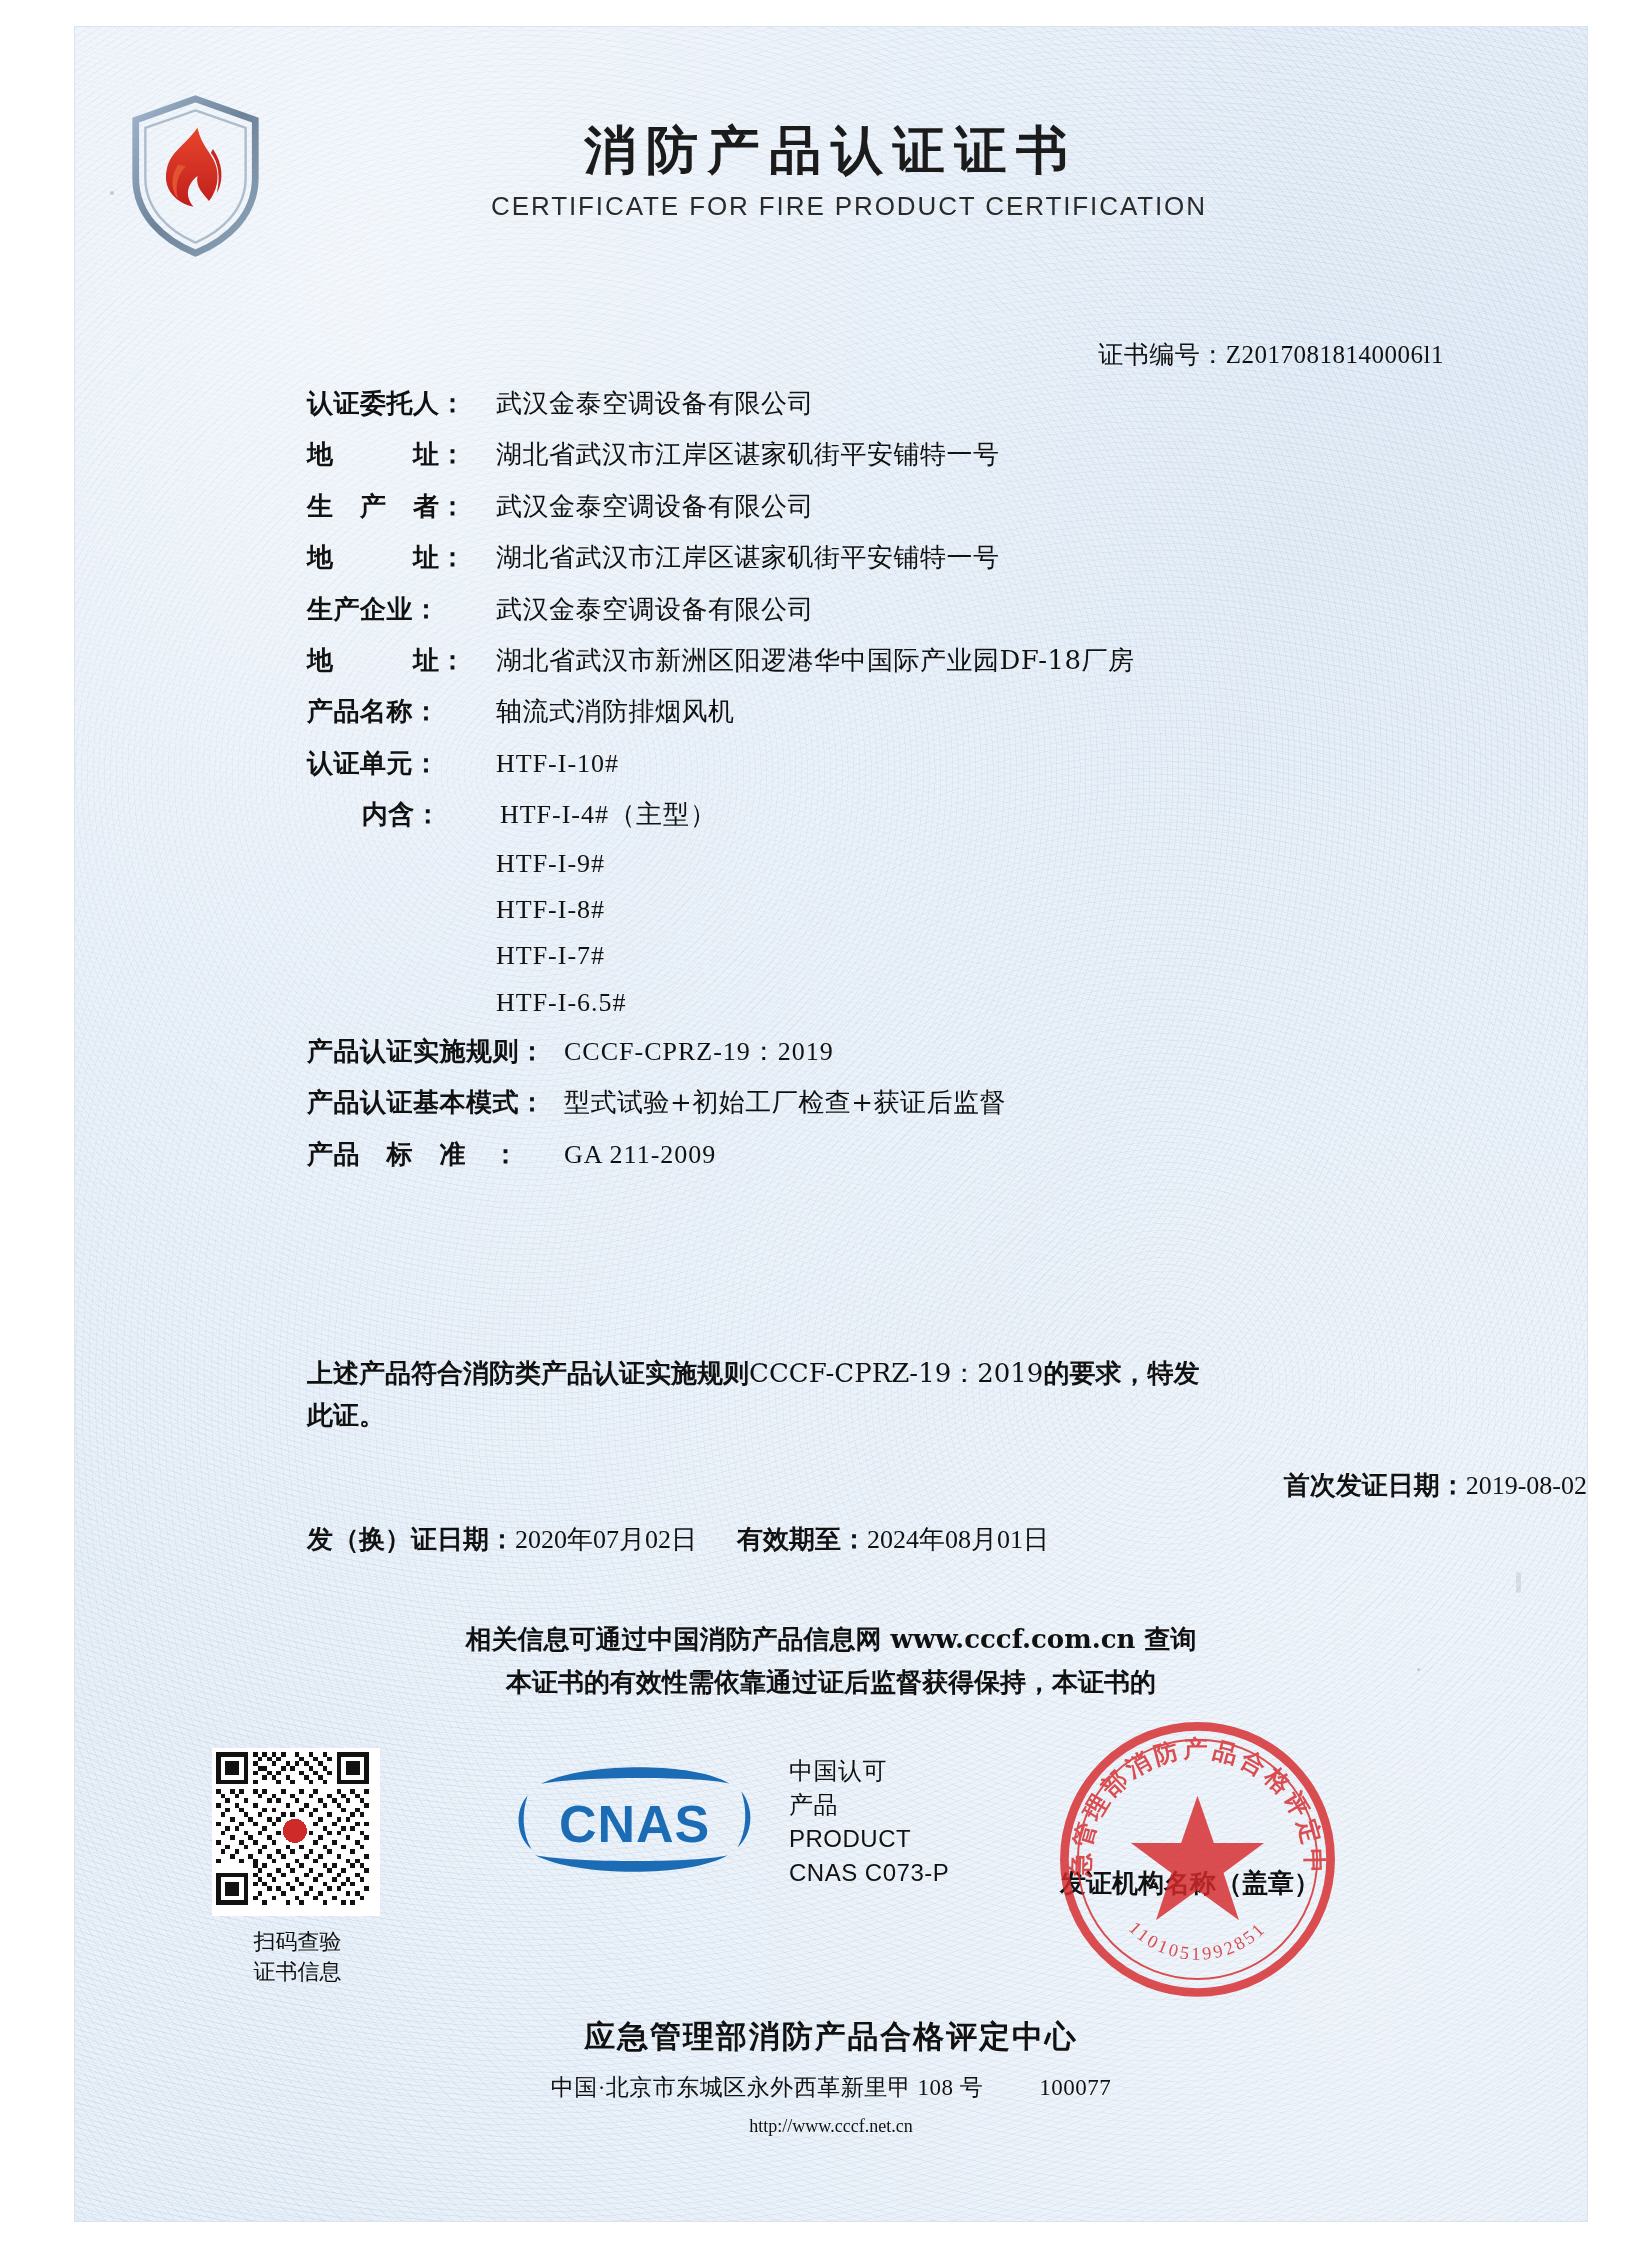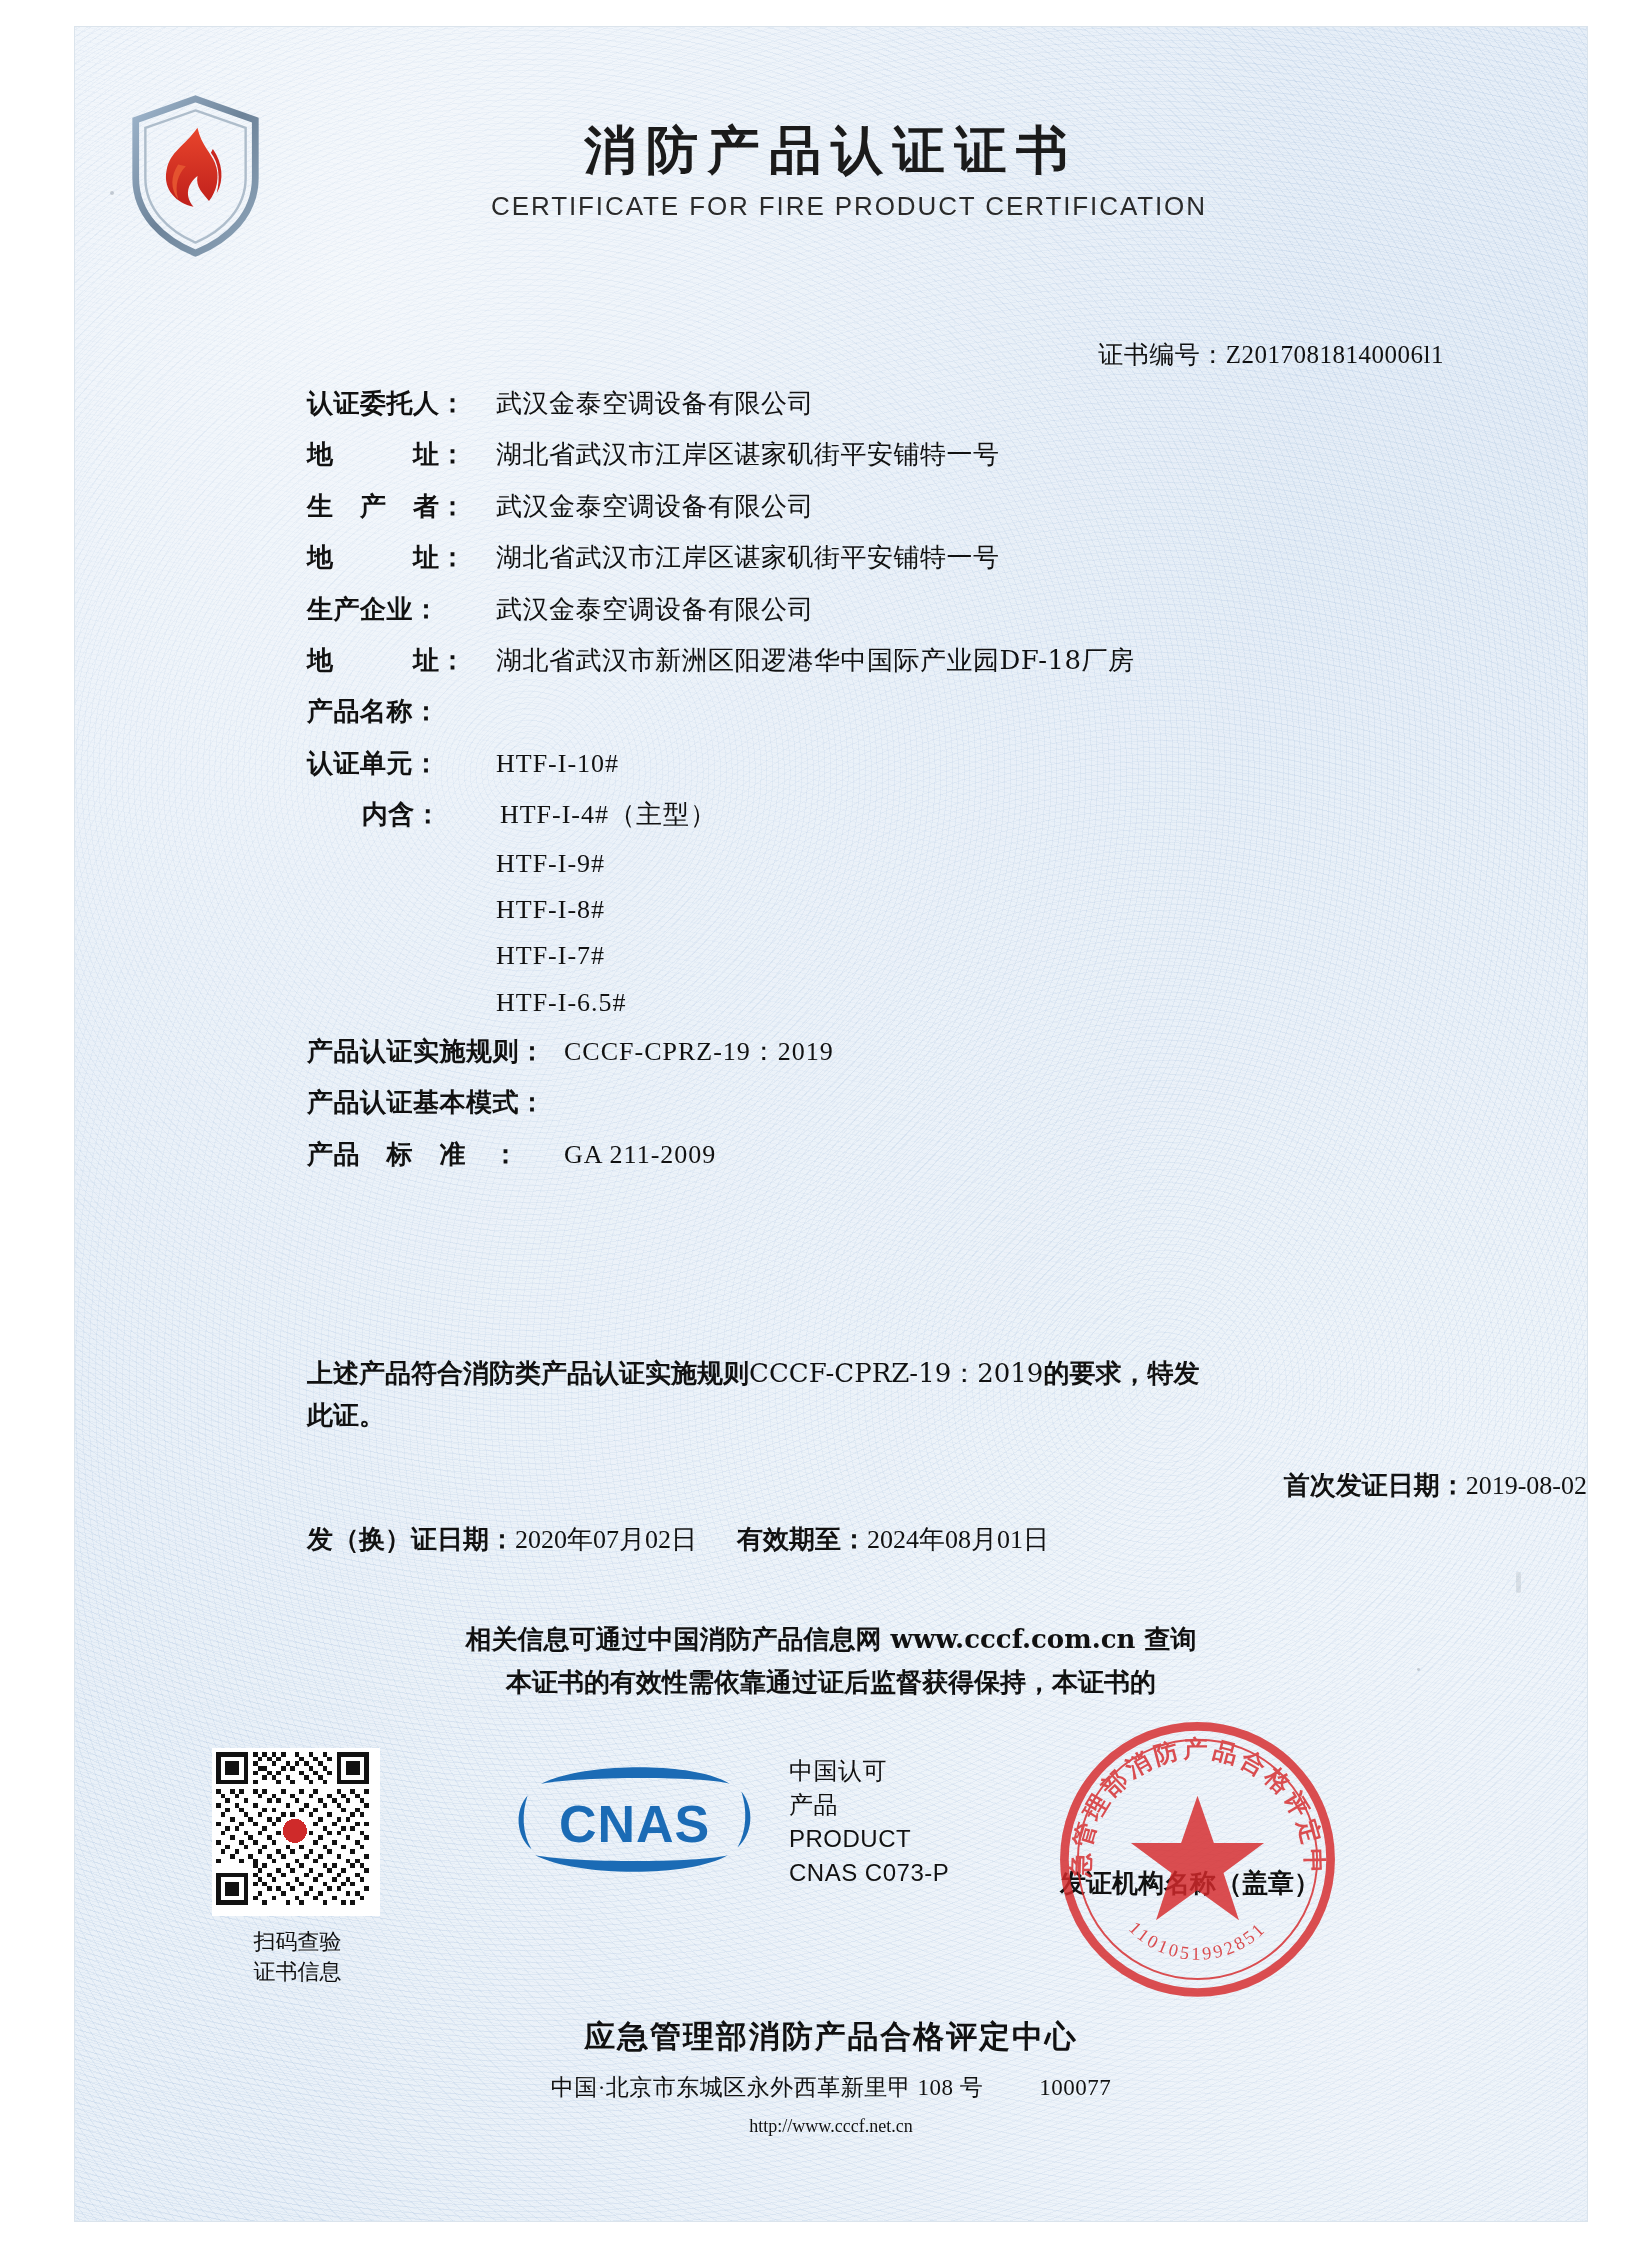--- a/index.html
+++ b/index.html
@@ -316,20 +316,21 @@
       <div class="row">
         <span class="lbl">生产企业：</span>
         <span class="val">武汉金泰空调设备有限公司</span>
       </div>
       <div class="row">
         <span class="lbl">地　　　址：</span>
         <span class="val">湖北省武汉市新洲区阳逻港华中国际产业园DF-18厂房</span>
       </div>
       <div class="row">
         <span class="lbl">产品名称：</span>
+        <span class="val">轴流式消防排烟风机</span>
       </div>
       <div class="row">
         <span class="lbl">认证单元：</span>
         <span class="val mono">HTF-I-10#</span>
       </div>
 
       <div class="sub-row">
         <span class="lbl">内含：</span>
         <span class="val mono">HTF-I-4#（主型）</span>
       </div>
@@ -337,20 +338,21 @@
       <div class="sub-item mono">HTF-I-8#</div>
       <div class="sub-item mono">HTF-I-7#</div>
       <div class="sub-item mono">HTF-I-6.5#</div>
 
       <div class="row">
         <span class="lbl" style="width:257px;flex:0 0 257px;">产品认证实施规则：</span>
         <span class="val mono">CCCF-CPRZ-19：2019</span>
       </div>
       <div class="row">
         <span class="lbl" style="width:257px;flex:0 0 257px;">产品认证基本模式：</span>
+        <span class="val">型式试验+初始工厂检查+获证后监督</span>
       </div>
       <div class="row">
         <span class="lbl" style="width:257px;flex:0 0 257px;">产品　标　准　：</span>
         <span class="val mono">GA 211-2009</span>
       </div>
     </div>
 
     <div class="statement">
       <span>上述产品符合消防类产品认证实施规则</span><span class="light">CCCF-CPRZ-19：2019</span><span>的要求，特发</span><br>
       <span>此证。</span>

